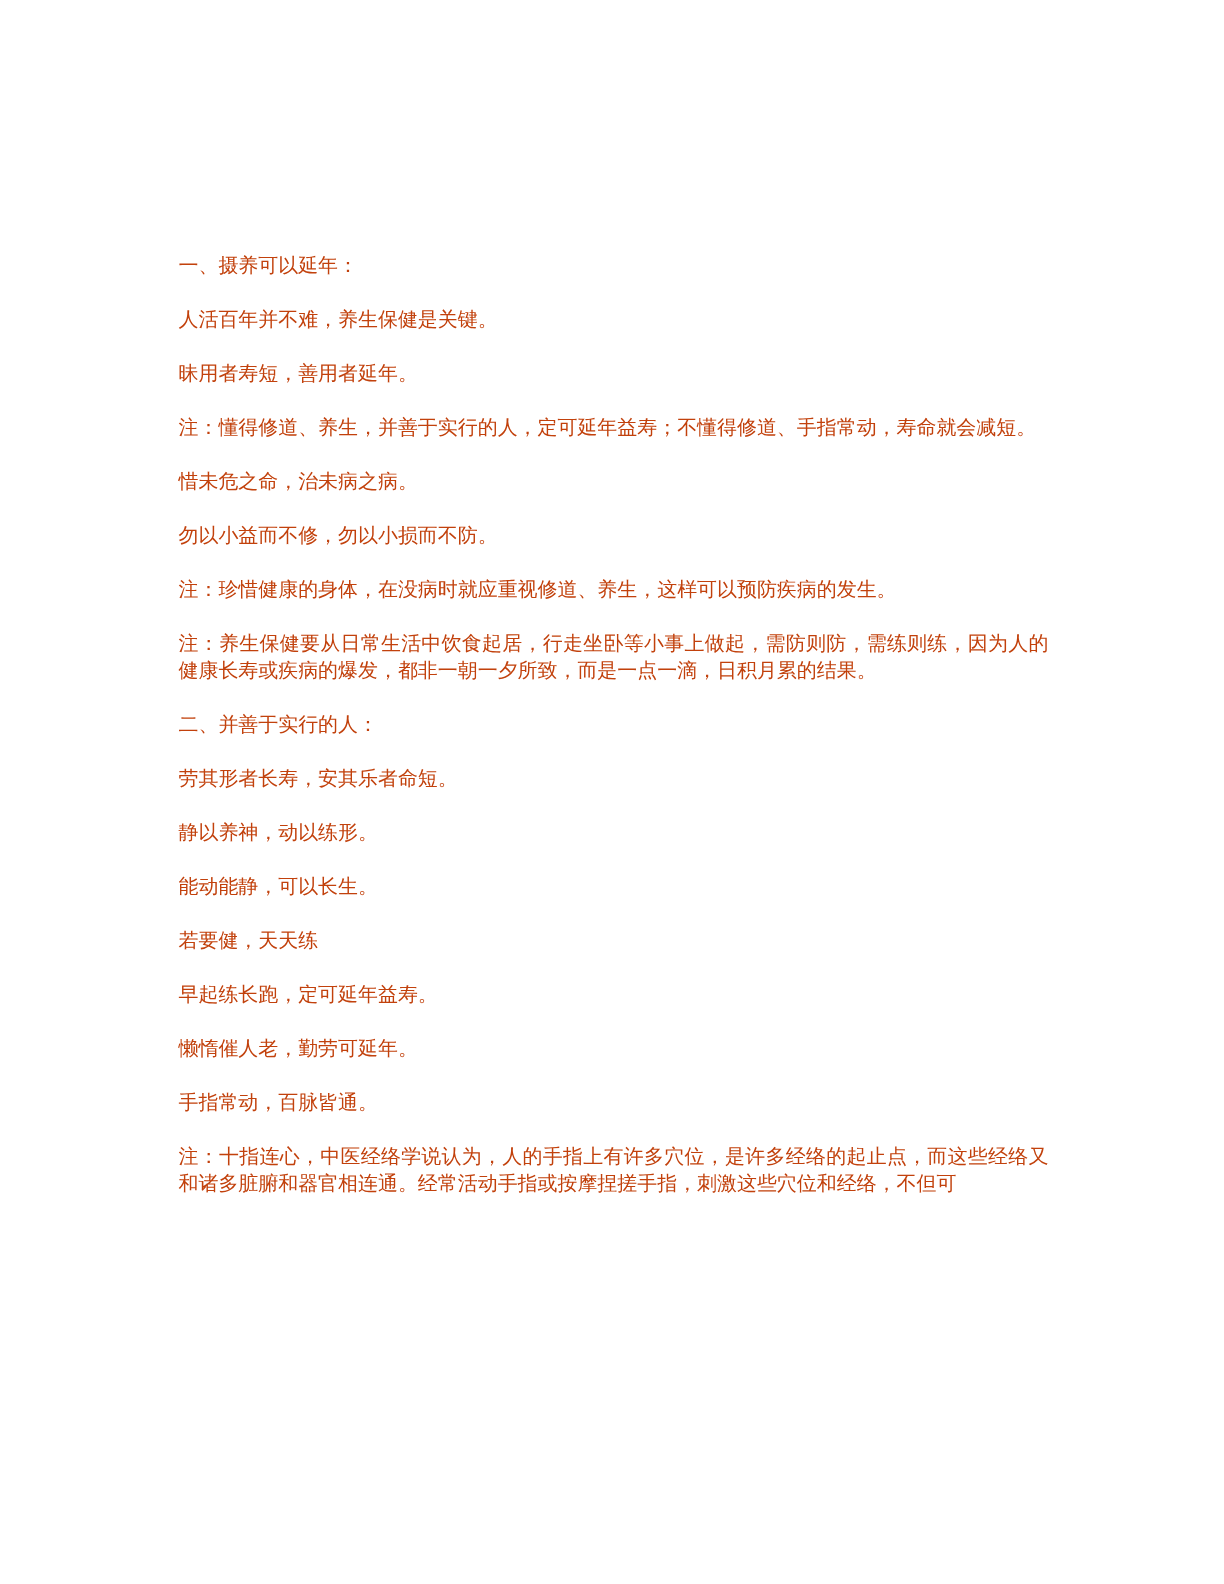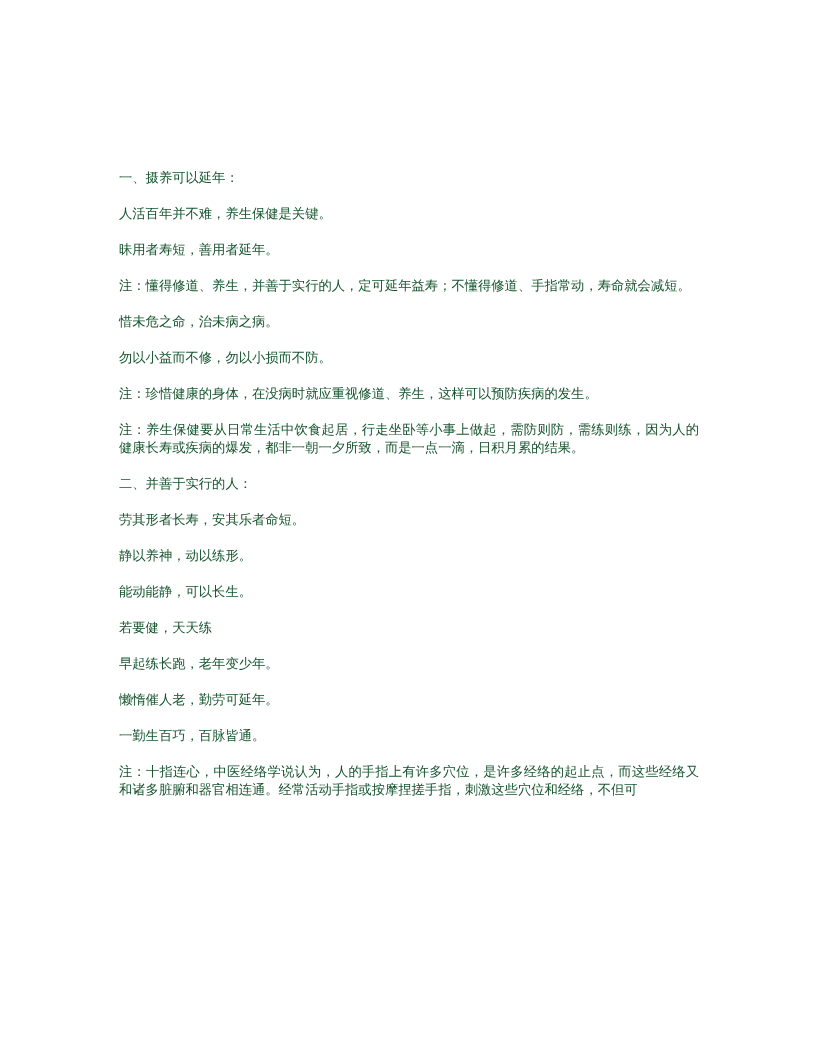--- a/index.html
+++ b/index.html
@@ -14,21 +14,21 @@
       overflow: hidden;
     }
     .page {
       position: absolute;
       left: 119px;
       top: 169px;
       width: 580px;
       font-family: "DejaVu Serif", "Liberation Serif", serif;
       font-size: 13.3px;
       line-height: 18px;
-      color: #14532d;
+      color: #c2410c;
       letter-spacing: 0px;
     }
     .para {
       margin: 0 0 18px 0;
       word-break: break-all;
       text-align: justify;
     }
   </style>
 </head>
 <body>
@@ -40,17 +40,17 @@
   <p class="para">注：懂得修道、养生，并善于实行的人，定可延年益寿；不懂得修道、手指常动，寿命就会减短。</p>
   <p class="para">惜未危之命，治未病之病。</p>
   <p class="para">勿以小益而不修，勿以小损而不防。</p>
   <p class="para">注：珍惜健康的身体，在没病时就应重视修道、养生，这样可以预防疾病的发生。</p>
   <p class="para">注：养生保健要从日常生活中饮食起居，行走坐卧等小事上做起，需防则防，需练则练，因为人的健康长寿或疾病的爆发，都非一朝一夕所致，而是一点一滴，日积月累的结果。</p>
   <p class="para">二、并善于实行的人：</p>
   <p class="para">劳其形者长寿，安其乐者命短。</p>
   <p class="para">静以养神，动以练形。</p>
   <p class="para">能动能静，可以长生。</p>
   <p class="para">若要健，天天练</p>
-  <p class="para">早起练长跑，老年变少年。</p>
+  <p class="para">早起练长跑，定可延年益寿。</p>
   <p class="para">懒惰催人老，勤劳可延年。</p>
-  <p class="para">一勤生百巧，百脉皆通。</p>
+  <p class="para">手指常动，百脉皆通。</p>
   <p class="para">注：十指连心，中医经络学说认为，人的手指上有许多穴位，是许多经络的起止点，而这些经络又和诸多脏腑和器官相连通。经常活动手指或按摩捏搓手指，刺激这些穴位和经络，不但可</p>
 </div>
 
 </body></html>

